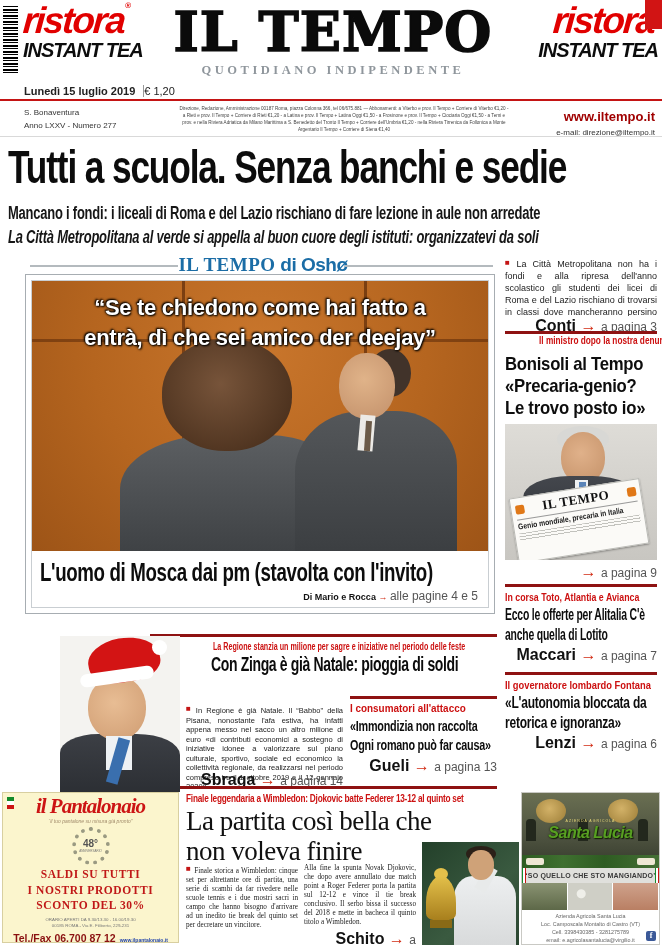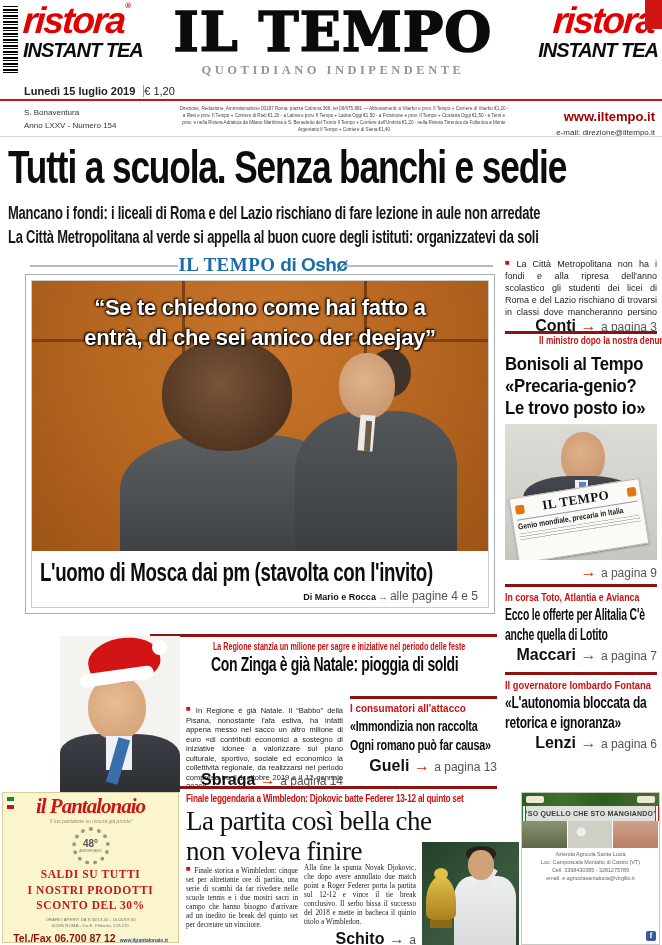--- a/index.html
+++ b/index.html
@@ -40,21 +40,21 @@
   .info-center { left:178px; top:105px; width:332px; font-size:4.6px; color:#444; line-height:1.55; text-align:center; }
   .info-right { left:505px; top:107px; width:150px; text-align:right; line-height:1.5; }
   .info-web { font-size:13px; font-weight:bold; color:#a00000; }
   .info-mail { font-size:8px; color:#333; }
   .hairline { left:0; top:136px; width:662px; height:1px; background:#d9d9d9; }
 
   
   .lead-headline { left:8px; top:141px; width:650px; }
   .lead-headline span { font-size:47px; font-weight:bold; letter-spacing:-1.5px; color:#0c0c0c; white-space:nowrap; line-height:1.1; }
   .subhead1 { left:8px; top:203px; width:648px; }
-  .subhead2 { left:8px; top:227px; width:648px; }
+  .subhead2 { left:8px; top:227px; width:648px;font-style:italic; }
   .subhead1 span,.subhead2 span { font-size:18px; font-weight:bold; letter-spacing:-.3px; color:#161616; white-space:nowrap; }
 
   
   .osho-line { top:265px; height:2px; background:#b4babe; }
   .osho-line-l { left:30px; width:148px; }
   .osho-line-r { left:345px; width:148px; }
   .osho-label { left:178px; top:254px; width:170px; text-align:center; white-space:nowrap; }
   .osho-label .brand { font-family:"Liberation Serif",serif; font-weight:bold; font-size:19px; color:#1b6da6; letter-spacing:.5px; }
   .osho-label .suffix { font-weight:bold; font-size:19px; color:#1b6da6; letter-spacing:-.5px; }
   .photo-frame { left:25px; top:274px; width:470px; height:340px; background:#fff;
@@ -239,21 +239,21 @@
   <div class="abs corner-mark"></div>
 
   <div class="abs dateline">
     <b>Lunedì 15 luglio 2019</b><span class="price">€ 1,20</span>
   </div>
 
   <div class="abs rule-red-top"></div>
 
   <div class="abs info-left">
     <div>S. Bonaventura</div>
-    <div>Anno LXXV - Numero 154</div>
+    <div>Anno LXXV - Numero 277</div>
   </div>
   <div class="abs info-center">Direzione, Redazione, Amministrazione 00187 Roma, piazza Colonna 366, tel 06/675.881 — Abbonamenti: a Viterbo e prov. Il Tempo + Corriere di Viterbo €1,20 - a Rieti e prov. Il Tempo + Corriere di Rieti €1,20 - a Latina e prov. Il Tempo + Latina Oggi €1,50 - a Frosinone e prov. Il Tempo + Ciociaria Oggi €1,50 - a Terni e prov. e nella Riviera Adriatica da Milano Marittima a S. Benedetto del Tronto Il Tempo + Corriere dell'Umbria €1,20 - nella Riviera Tirrenica da Follonica a Monte Argentario Il Tempo + Corriere di Siena €1,40</div>
   <div class="abs info-right">
     <div class="info-web">www.iltempo.it</div>
     <div class="info-mail">e-mail: direzione@iltempo.it</div>
   </div>
   <div class="abs hairline"></div>
 
   <div class="abs lead-headline">
       <span class="sq75">Tutti a scuola. Senza banchi e sedie</span>
@@ -454,20 +454,29 @@
     <div class="body"></div>
     <div class="arm"></div>
     <div class="hair"></div>
     <div class="face"></div>
     <div class="trophy-lid"></div>
     <div class="trophy-cup"></div>
     <div class="trophy-base"></div>
   </div>
 
   <div class="abs santa-ad">
+    <div class="santa-photo">
+      <div class="hay hay1"></div>
+      <div class="hay hay2"></div>
+      <div class="santa-fig f1"></div>
+      <div class="santa-fig f2"></div>
+      <div class="santa-fig f3"></div>
+      <div class="santa-sub">AZIENDA AGRICOLA</div>
+      <div class="santa-brand">Santa Lucia</div>
+    </div>
     <div class="santa-produce">
       <div class="cheese"></div>
       <div class="cheese"></div>
     </div>
     <div class="santa-slogan">
       <div class="slogan-flag"></div>
       <span>“SO QUELLO CHE STO MANGIANDO”</span>
       <div class="slogan-flag slogan-flag-r"></div>
     </div>
     <div class="santa-strip">

